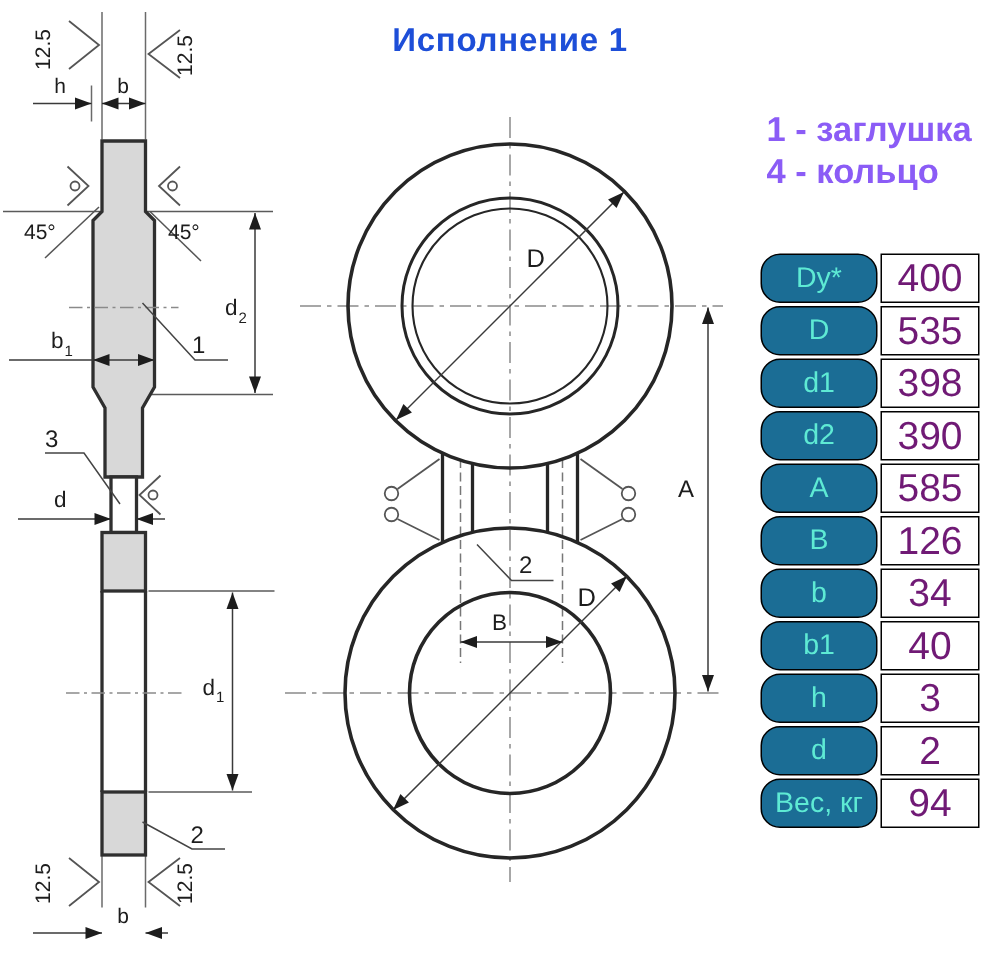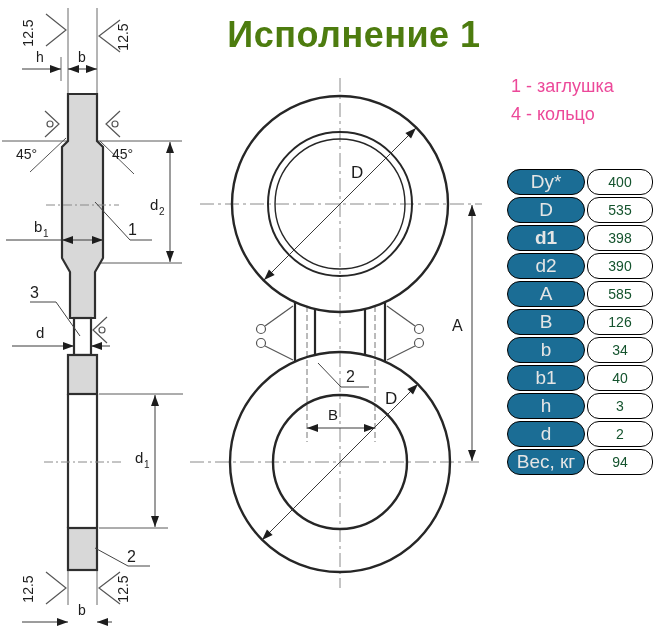--- a/index.html
+++ b/index.html
@@ -1,25 +1,25 @@
 <!DOCTYPE html>
 <html><head>
 <meta charset="utf-8">
 <style>
   html,body{margin:0;padding:0;background:#fff;}
   #stage{position:relative;width:658px;height:639px;background:#ffffff;overflow:hidden;
          font-family:"Liberation Sans",sans-serif;}
-  .title{position:absolute;left:181px;top:14px;width:346px;text-align:center;
-         font-size:36px;font-weight:bold;color:#4d7c0f;letter-spacing:0.5px;}
+  .title{position:absolute;left:167px;top:14px;width:346px;text-align:center;
+         font-size:22px;font-weight:bold;color:#1d4ed8;letter-spacing:0.5px;}
   .legend{position:absolute;left:511px;top:72px;}
-  .legend div{font-size:18px;font-weight:normal;color:#ec4899;line-height:28px;white-space:nowrap;}
+  .legend div{font-size:23px;font-weight:bold;color:#8b5cf6;line-height:28px;white-space:nowrap;}
   .ptable{position:absolute;left:505px;top:167px;border-collapse:separate;border-spacing:2px;}
   .ptable td{border:1px solid #000;text-align:center;vertical-align:middle;height:24px;padding:0;}
-  .ptable td.param{width:76px;color:#e5e5e5;font-size:19px;border-radius:13px;}
-  .ptable td.value{width:64px;color:#14532d;font-size:14px;background:#fff;border-radius:12px;}
+  .ptable td.param{width:76px;color:#5eead4;font-size:19px;border-radius:13px;}
+  .ptable td.value{width:64px;color:#701a75;font-size:26px;background:#fff;}
   svg text{font-family:"Liberation Sans",sans-serif;fill:#1d1d1d;}
 </style>
 </head>
 <body>
 
 <div id="stage">
 
   <div class="title">Исполнение 1</div>
 
   <div class="legend">
@@ -31,21 +31,21 @@
     <tbody>
       <tr>
           <td class="param" style="background: rgb(27, 109, 149);">Dy*</td>
           <td class="value">400</td>
         </tr>
       <tr>
           <td class="param" style="background: rgb(27, 109, 149);">D</td>
           <td class="value">535</td>
         </tr>
       <tr>
-          <td class="param" style="background: rgb(27, 109, 149); font-weight: bold;">d1</td>
+          <td class="param" style="background: rgb(27, 109, 149);">d1</td>
           <td class="value">398</td>
         </tr>
       <tr>
           <td class="param" style="background: rgb(27, 109, 149);">d2</td>
           <td class="value">390</td>
         </tr>
       <tr>
           <td class="param" style="background: rgb(27, 109, 149);">A</td>
           <td class="value">585</td>
         </tr>

